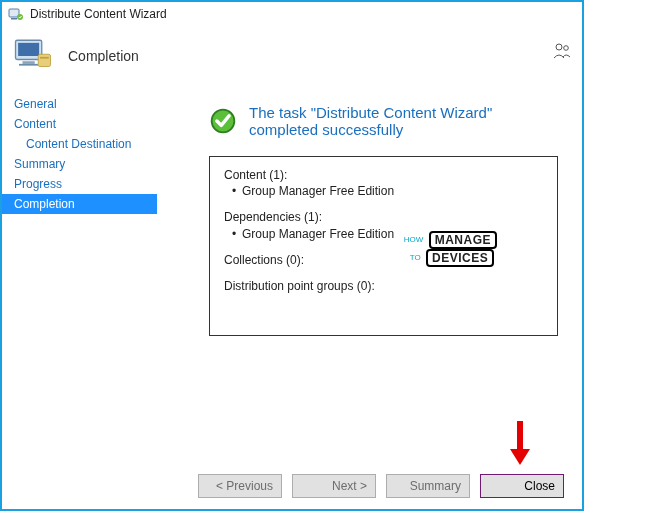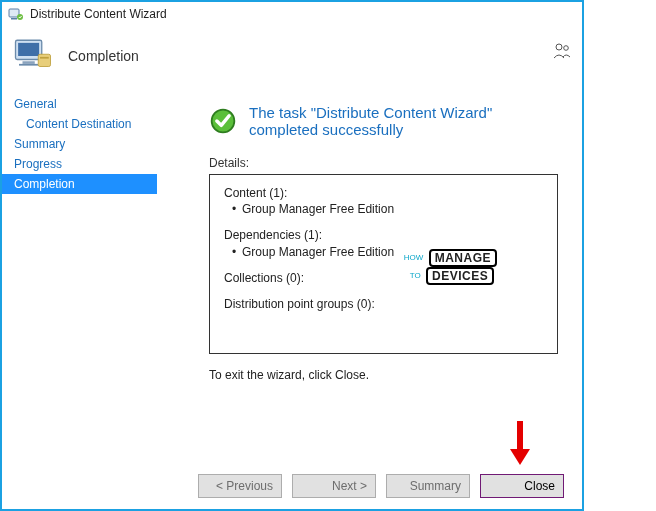--- a/index.html
+++ b/index.html
@@ -168,36 +168,36 @@
       <circle cx="7" cy="5" r="3" fill="none" stroke="#555"></circle>
       <path d="M2 16 q5 -6 10 0" fill="none" stroke="#555"></path>
       <circle cx="14" cy="6" r="2.3" fill="none" stroke="#555"></circle>
       <path d="M11 15 q3 -4 7 0" fill="none" stroke="#555"></path>
     </svg>
   </div>
 
   <div class="body">
     <div class="sidebar">
       <div class="side-item">General</div>
+      <div class="side-item">Content</div>
       <div class="side-item indent">Content Destination</div>
       <div class="side-item">Summary</div>
       <div class="side-item">Progress</div>
       <div class="side-item selected">Completion</div>
     </div>
 
     <div class="content">
       <div class="result-row">
         <svg class="check-icon" viewBox="0 0 32 32">
           <circle cx="16" cy="16" r="13" fill="#5bbf3a" stroke="#2e7d1f" stroke-width="2"></circle>
           <path d="M9 16 l5 5 l9 -11" fill="none" stroke="#fff" stroke-width="4" stroke-linecap="round" stroke-linejoin="round"></path>
         </svg>
         <span class="result-text">The task "Distribute Content Wizard" completed successfully</span>
       </div>
 
-      <div class="details-label">Details:</div>
       <div class="details-box">
         <div class="grp">
           <div>Content (1):</div>
           <div class="bullet">Group Manager Free Edition</div>
         </div>
         <div class="grp">
           <div>Dependencies (1):</div>
           <div class="bullet">Group Manager Free Edition</div>
         </div>
         <div class="grp">
@@ -212,21 +212,20 @@
             <span class="wm-small">HOW</span>
             <span class="wm-box">MANAGE</span>
           </div>
           <div>
             <span class="wm-small" style="margin-left:6px">TO</span>
             <span class="wm-box">DEVICES</span>
           </div>
         </div>
       </div>
 
-      <div class="exit-text">To exit the wizard, click Close.</div>
     </div>
   </div>
 
   <div class="footer">
     <button class="btn" disabled="">&lt; Previous</button>
     <button class="btn" disabled="">Next &gt;</button>
     <button class="btn" disabled="">Summary</button>
     <button class="btn enabled">Close</button>
 
     <svg class="arrow-annot" width="28" height="50" viewBox="0 0 28 50">

